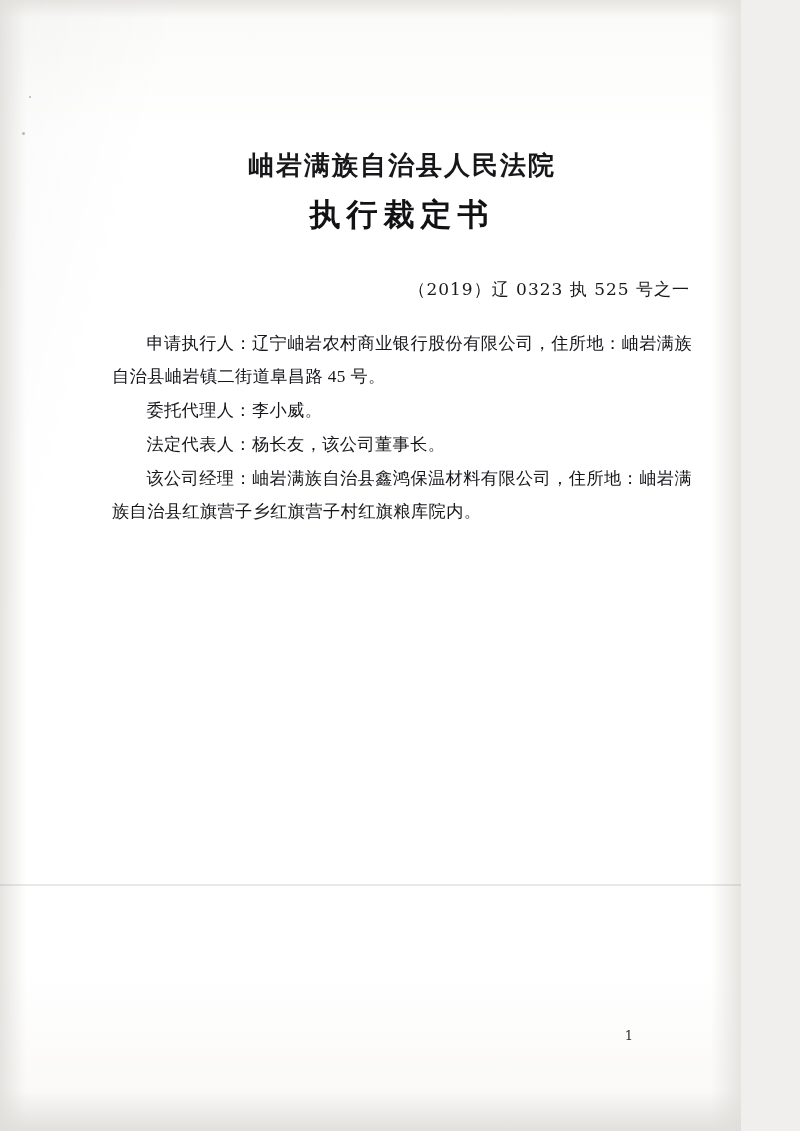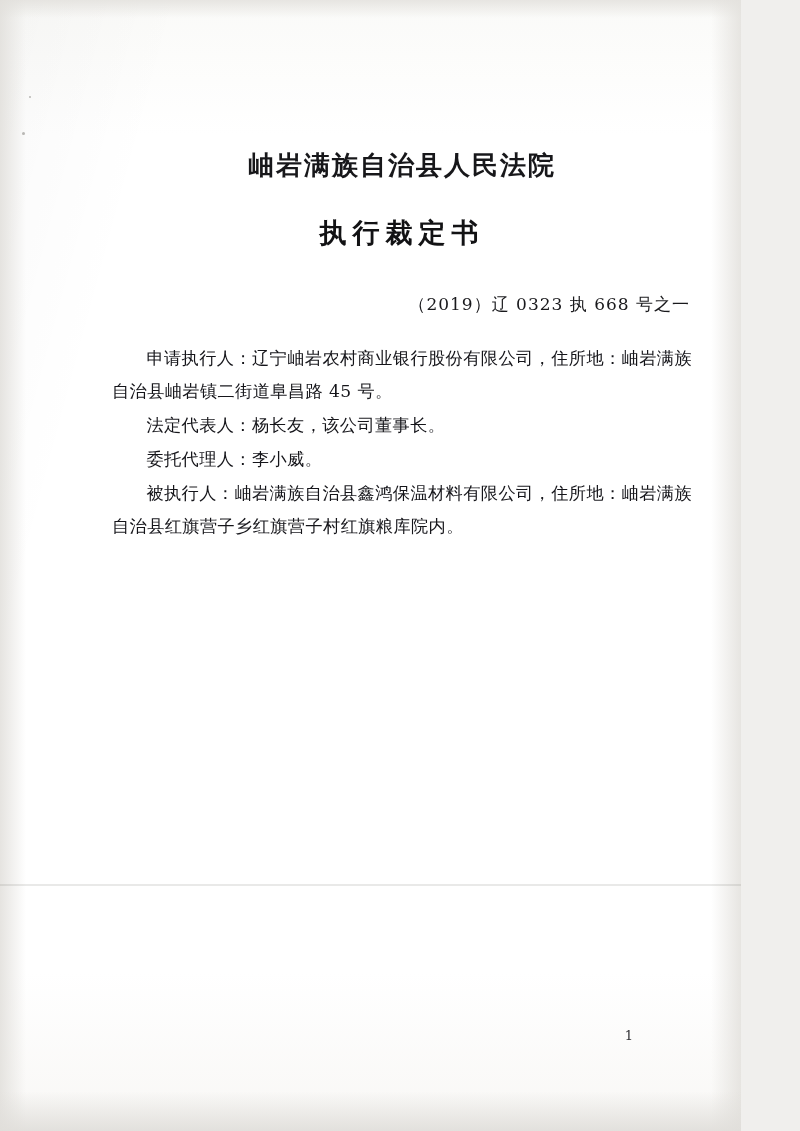--- a/index.html
+++ b/index.html
@@ -77,23 +77,23 @@
 
   .court-name {
     margin-top: 148px;
     text-align: center;
     font-size: 26px;
     letter-spacing: 2px;
     color: #17171a;
     font-weight: 600;
   }
   .doc-type {
-    margin-top: 32px;
+    margin-top: 11px;
     text-align: center;
-    font-size: 27px;
+    font-size: 31px;
     letter-spacing: 6px;
     color: #121214;
     font-weight: 700;
   }
   .case-number {
     margin-top: 42px;
     text-align: right;
     font-size: 17px;
     letter-spacing: 1px;
     color: #19191c;
@@ -104,20 +104,21 @@
   }
   .para {
     font-size: 17.2px;
     line-height: 33px;
     color: #15151a;
     text-align: justify;
     text-justify: inter-ideograph;
     letter-spacing: 0.4px;
     text-indent: 2em;
     margin: 0;
+    font-family: Liberation Serif, serif;
   }
   .para + .para {
     margin-top: 1px;
   }
   .page-number {
     position: absolute;
     right: 108px;
     top: 1028px;
     font-size: 13px;
     color: #303034;
@@ -138,26 +139,26 @@
   <div class="speck" style="left:22px; top:132px; width:3px; height:3px;"></div>
   <div class="speck" style="left:29px; top:96px; width:2px; height:2px;"></div>
   <div class="speck" style="left:760px; top:640px; width:2px; height:2px;"></div>
 
   <div class="content">
 
     <div class="court-name">岫岩满族自治县人民法院</div>
 
     <div class="doc-type">执行裁定书</div>
 
-    <div class="case-number">（2019）辽 0323 执 668 号之一</div>
+    <div class="case-number">（2019）辽 0323 执 525 号之一</div>
 
     <div class="body">
       <p class="para">申请执行人：辽宁岫岩农村商业银行股份有限公司，住所地：岫岩满族自治县岫岩镇二街道阜昌路 45 号。</p>
+      <p class="para">委托代理人：李小威。</p>
       <p class="para">法定代表人：杨长友，该公司董事长。</p>
-      <p class="para">委托代理人：李小威。</p>
-      <p class="para">被执行人：岫岩满族自治县鑫鸿保温材料有限公司，住所地：岫岩满族自治县红旗营子乡红旗营子村红旗粮库院内。</p>
+      <p class="para">该公司经理：岫岩满族自治县鑫鸿保温材料有限公司，住所地：岫岩满族自治县红旗营子乡红旗营子村红旗粮库院内。</p>
     </div>
 
   </div>
 
   <div class="page-number">1</div>
 
 </div>
 
 </body></html>

